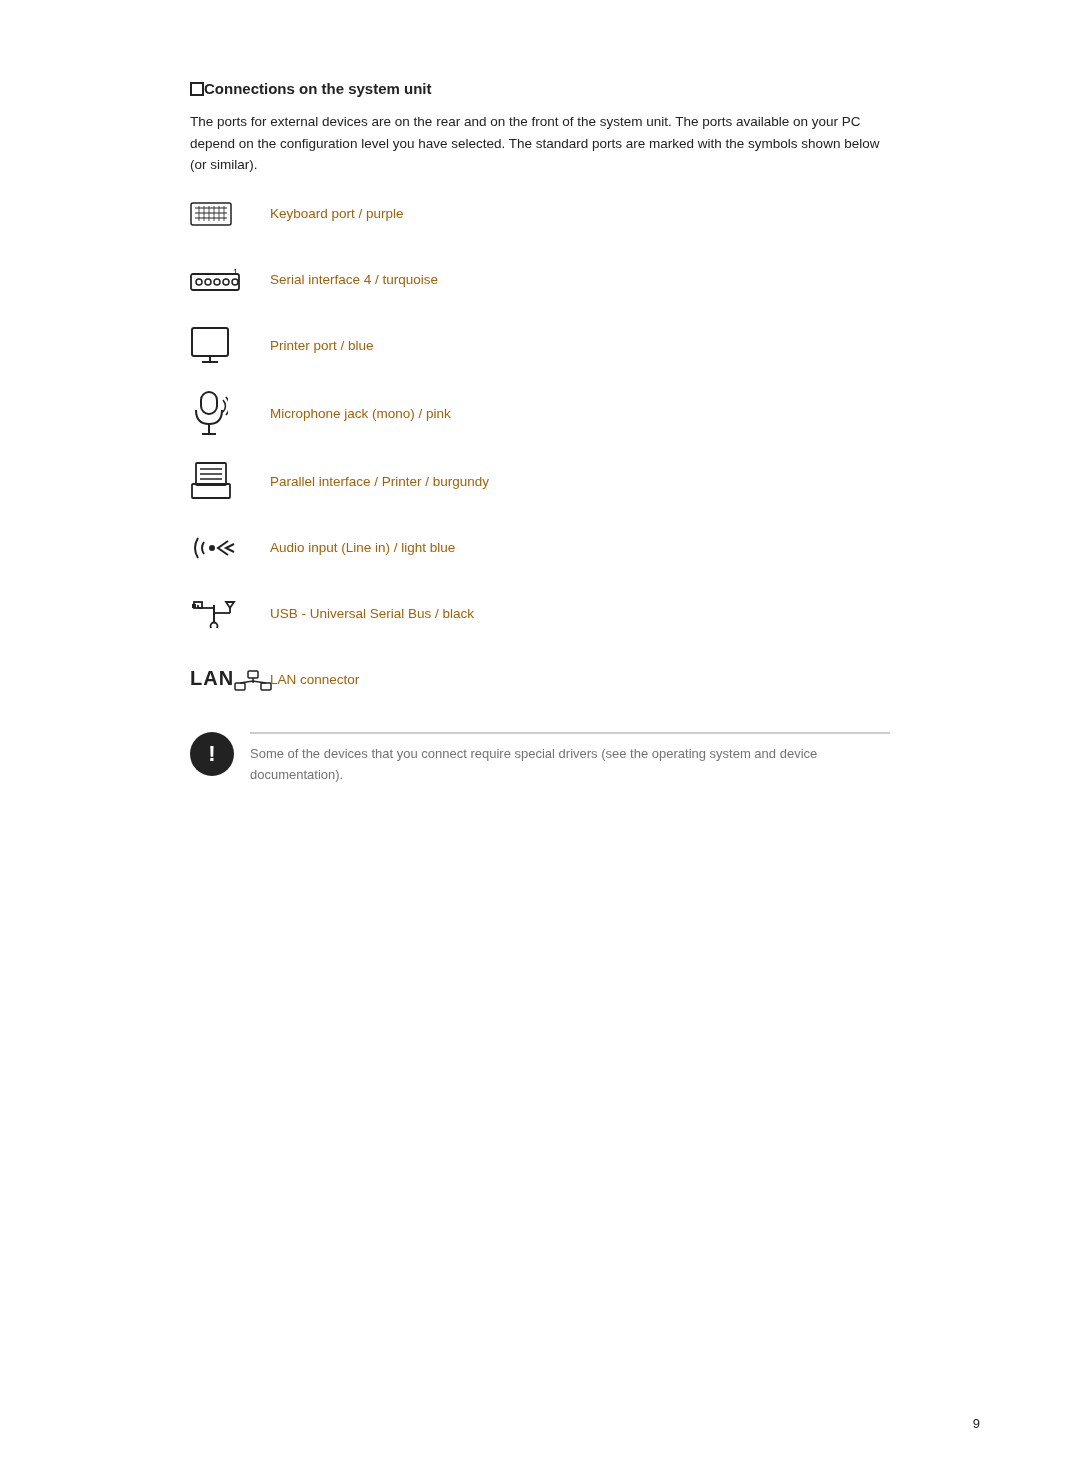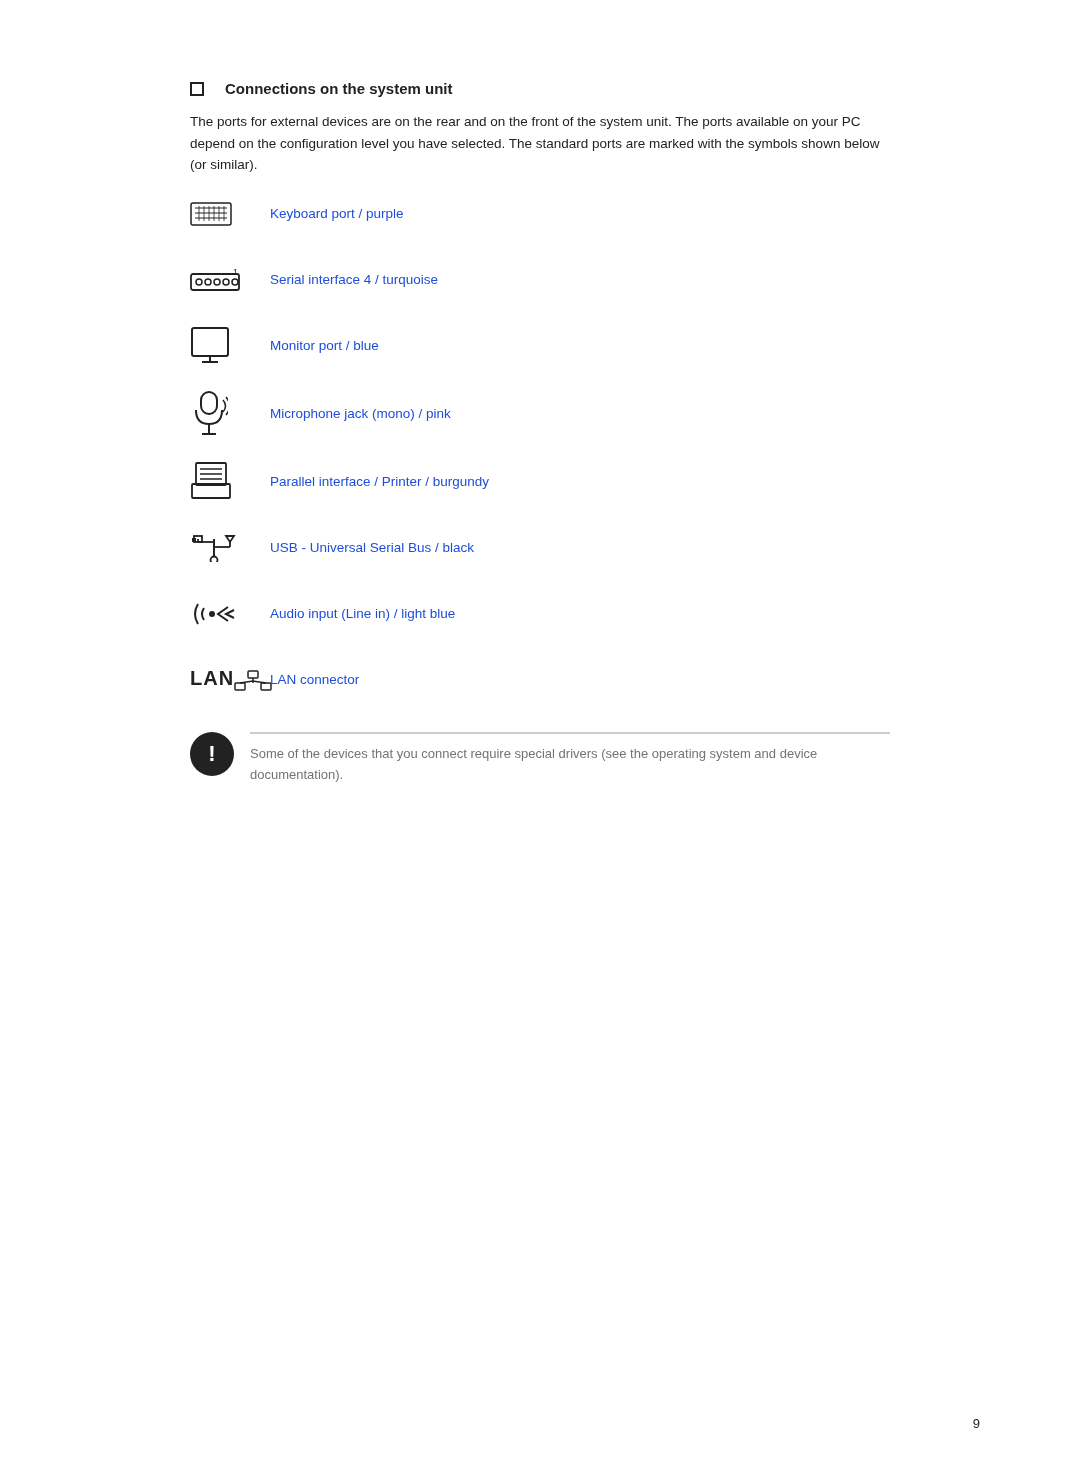--- a/index.html
+++ b/index.html
@@ -16,21 +16,21 @@
       padding: 80px 100px 80px 100px;
       max-width: 900px;
       margin: 0 auto;
     }
     .section-title {
       font-weight: bold;
       font-size: 15px;
       margin-bottom: 14px;
       display: flex;
       align-items: center;
-      gap: 21px;
+      gap: 0;
     }
     .checkbox-icon {
       width: 14px;
       height: 14px;
       border: 2px solid #222;
       display: inline-block;
       flex-shrink: 0;
       position: relative;
     }
     .intro-text {
@@ -51,21 +51,21 @@
     .port-icon {
       width: 80px;
       flex-shrink: 0;
       display: flex;
       align-items: center;
       justify-content: flex-start;
       font-size: 22px;
     }
     .port-label {
       font-size: 13.5px;
-      color: #1d4ed8;
+      color: #a16207;
     }
     
     .notice-box {
       margin-top: 30px;
       display: flex;
       align-items: flex-start;
       gap: 16px;
     }
     .notice-icon {
       width: 44px;
@@ -152,21 +152,21 @@
     </div>
 
     <div class="port-item">
       <div class="port-icon">
         <svg width="44" height="40" viewBox="0 0 44 40">
           <rect x="2" y="2" width="36" height="28" rx="2" fill="none" stroke="#222" stroke-width="2"></rect>
           <line x1="20" y1="30" x2="20" y2="36" stroke="#222" stroke-width="2"></line>
           <line x1="12" y1="36" x2="28" y2="36" stroke="#222" stroke-width="2"></line>
         </svg>
       </div>
-      <span class="port-label">Monitor port / blue</span>
+      <span class="port-label">Printer port / blue</span>
     </div>
 
     <div class="port-item">
       <div class="port-icon">
         <svg width="38" height="48" viewBox="0 0 38 48">
 
           <rect x="11" y="2" width="16" height="22" rx="8" fill="none" stroke="#222" stroke-width="2"></rect>
 
           <path d="M6 20 Q6 34 19 34 Q32 34 32 20" fill="none" stroke="#222" stroke-width="2"></path>
 
@@ -192,20 +192,36 @@
 
           <rect x="2" y="22" width="38" height="14" rx="1" fill="none" stroke="#222" stroke-width="1.8"></rect>
         </svg>
       </div>
       <span class="port-label">Parallel interface / Printer / burgundy</span>
     </div>
 
 
     <div class="port-item">
       <div class="port-icon">
+        <svg width="52" height="32" viewBox="0 0 52 32">
+
+          <path d="M8 6 Q2 16 8 26" fill="none" stroke="#222" stroke-width="2"></path>
+          <path d="M14 10 Q10 16 14 22" fill="none" stroke="#222" stroke-width="2"></path>
+
+          <circle cx="22" cy="16" r="3" fill="#222"></circle>
+
+          <path d="M44 12 L36 16 L44 20" fill="none" stroke="#222" stroke-width="2"></path>
+          <path d="M38 9 L28 16 L38 23" fill="none" stroke="#222" stroke-width="2"></path>
+        </svg>
+      </div>
+      <span class="port-label">Audio input (Line in) / light blue</span>
+    </div>
+
+    <div class="port-item">
+      <div class="port-icon">
         <svg width="52" height="28" viewBox="0 0 52 28">
 
           <rect x="4" y="2" width="8" height="6" fill="none" stroke="#222" stroke-width="1.8"></rect>
 
           <polygon points="36,2 44,2 40,8" fill="none" stroke="#222" stroke-width="1.8"></polygon>
 
           <circle cx="24" cy="26" r="3.5" fill="none" stroke="#222" stroke-width="1.8"></circle>
 
           <line x1="24" y1="5" x2="24" y2="22" stroke="#222" stroke-width="2"></line>
 
@@ -214,36 +230,20 @@
 
           <line x1="24" y1="13" x2="40" y2="13" stroke="#222" stroke-width="1.8"></line>
           <line x1="40" y1="8" x2="40" y2="13" stroke="#222" stroke-width="1.8"></line>
 
           <line x1="8" y1="5" x2="8" y2="8" stroke="#222" stroke-width="1.8"></line>
 
           <rect x="2" y="4" width="4" height="4" fill="#222"></rect>
         </svg>
       </div>
       <span class="port-label">USB - Universal Serial Bus / black</span>
-    </div>
-
-    <div class="port-item">
-      <div class="port-icon">
-        <svg width="52" height="32" viewBox="0 0 52 32">
-
-          <path d="M8 6 Q2 16 8 26" fill="none" stroke="#222" stroke-width="2"></path>
-          <path d="M14 10 Q10 16 14 22" fill="none" stroke="#222" stroke-width="2"></path>
-
-          <circle cx="22" cy="16" r="3" fill="#222"></circle>
-
-          <path d="M44 12 L36 16 L44 20" fill="none" stroke="#222" stroke-width="2"></path>
-          <path d="M38 9 L28 16 L38 23" fill="none" stroke="#222" stroke-width="2"></path>
-        </svg>
-      </div>
-      <span class="port-label">Audio input (Line in) / light blue</span>
     </div>
 
     <div class="port-item">
       <div class="port-icon">
         <div style="display:flex;align-items:flex-start;">
           <span style="font-weight:bold;font-size:20px;line-height:1;letter-spacing:1px;color:#222;">LAN</span>
           <svg width="38" height="22" viewBox="0 0 38 22" style="margin-top:2px;">
 
             <rect x="14" y="1" width="10" height="7" rx="1" fill="none" stroke="#222" stroke-width="1.5"></rect>
 

